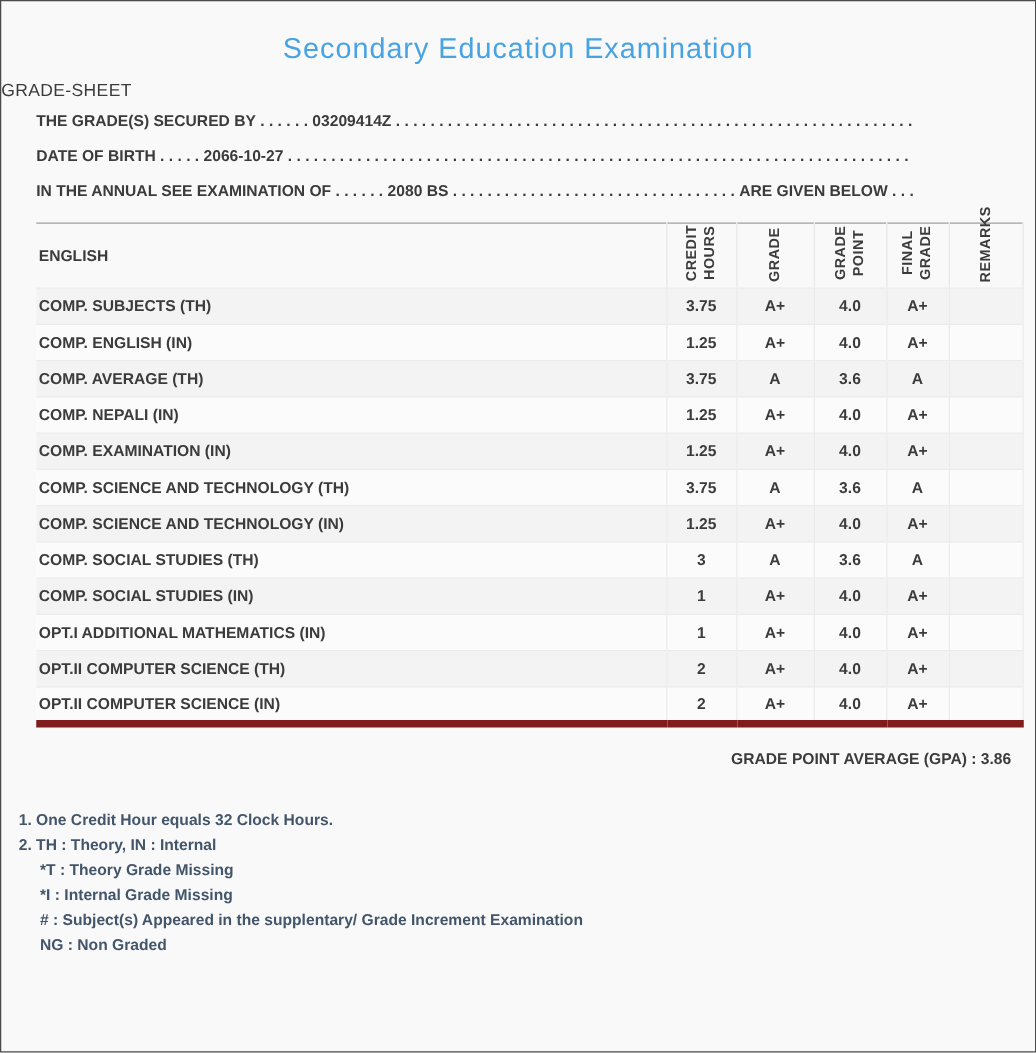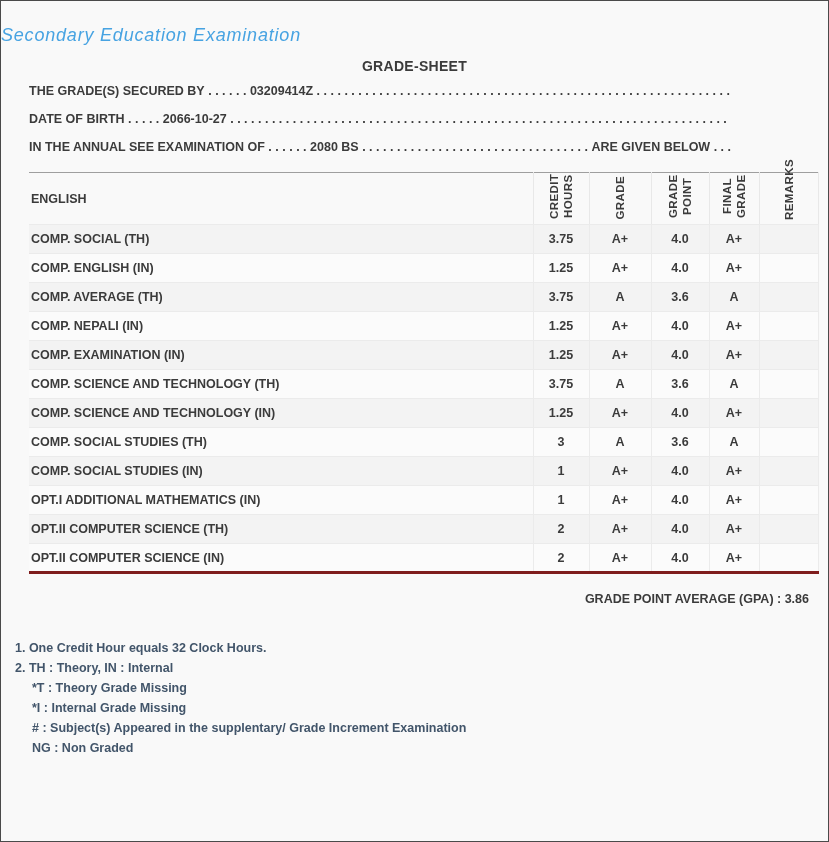--- a/index.html
+++ b/index.html
@@ -6,32 +6,30 @@
   html, body { width: 829px; height: 842px; }
   body {
     background: #f9f9f9;
     border: 1px solid #4a4a4a;
     font-family: "Liberation Sans", sans-serif;
     color: #3b3b3b;
     overflow: hidden;
   }
   .page-title {
     margin-top: 24px;
-    text-align: left;
-    font-size: 18px;
+    text-align: center;
+    font-size: 23px;
     font-weight: 400;
     letter-spacing: 0.8px;
     color: #47a3e2;
-    font-style: italic;
   }
   .subtitle {
     margin-top: 12px;
-    text-align: center;
     font-size: 14px;
-    font-weight: bold;
+    font-weight: normal;
     letter-spacing: 0.3px;
     color: #3b3b3b;
   }
   .info { margin: 10px 0 0 28px; width: 702px; }
   .info-line {
     display: flex;
     align-items: flex-start;
     height: 28px;
     font-size: 12.5px;
     font-weight: bold;
@@ -74,21 +72,21 @@
     white-space: normal;
   }
   tbody td {
     height: 29px;
     font-size: 12.5px;
     font-weight: bold;
     color: #3b3b3b;
     border-top: 1px solid #ebebeb;
     padding-left: 2px;
   }
-  tbody tr:last-child td { border-bottom: 3px solid #7f1d1d; }
+  tbody tr:last-child td { border-bottom: 6px solid #7f1d1d; }
   tbody td.val { text-align: center; border-left: 1px solid #ebebeb; padding-left: 0; }
   tbody td.val:last-child { border-right: 1px solid #ebebeb; }
   tbody tr:nth-child(odd)  { background: #f3f3f3; }
   tbody tr:nth-child(even) { background: #fbfbfb; }
   .gpa-line {
     margin: 18px 19px 0 0;
     text-align: right;
     font-size: 12.5px;
     font-weight: bold;
     color: #3b3b3b;
@@ -146,21 +144,21 @@
           <span class="vh">FINAL GRADE</span>
         </th>
       <th class="vert">
           <span class="vh">REMARKS</span>
         </th>
     </tr>
   </thead>
   <tbody>
 
       <tr>
-        <td>COMP. SOCIAL (TH)</td>
+        <td>COMP. SUBJECTS (TH)</td>
         <td class="val">3.75</td>
         <td class="val">A+</td>
         <td class="val">4.0</td>
         <td class="val">A+</td>
         <td class="val"></td>
       </tr>
 
       <tr>
         <td>COMP. ENGLISH (IN)</td>
         <td class="val">1.25</td>

